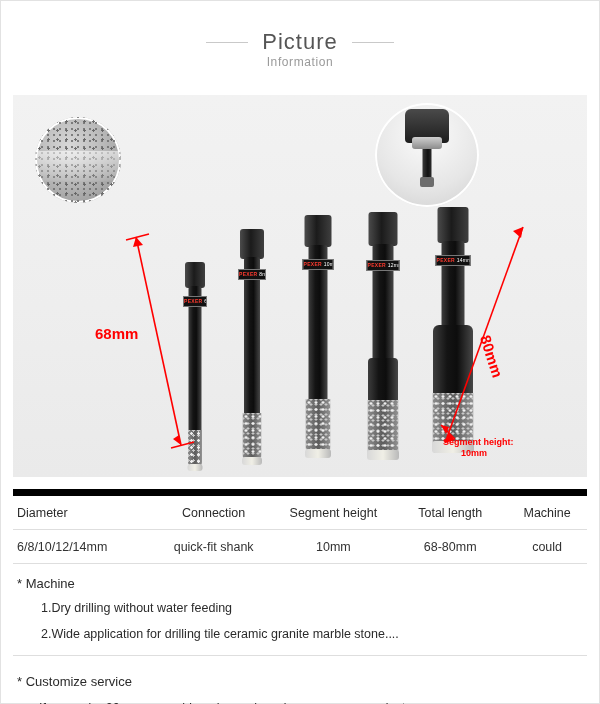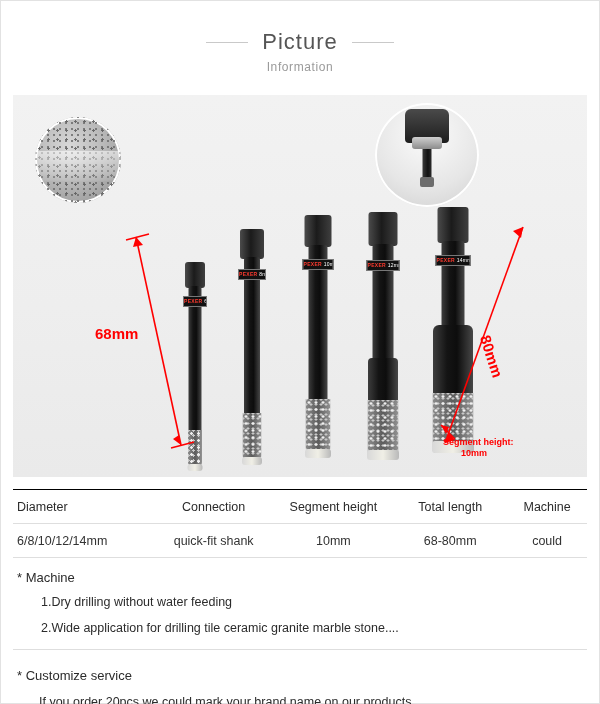--- a/index.html
+++ b/index.html
@@ -46,21 +46,20 @@
     height: 1px;
     background: #c9c9c9;
   }
   .title {
     font-size: 22px;
     color: #555555;
     letter-spacing: 1px;
     font-weight: normal;
   }
   .subtitle {
-    margin-top: 5px;
     font-size: 12px;
     color: #9a9a9a;
     letter-spacing: 0.6px;
   }
 
   
   .photo {
     position: relative;
     margin: 0 12px;
     height: 382px;
@@ -216,21 +215,21 @@
     color: #ff0000;
     font-weight: bold;
     font-size: 9px;
     line-height: 11px;
     text-align: center;
   }
 
   
   .spec {
     margin: 0 12px;
-    border-top: 1px solid #000000;
+    border-top: 7px solid #000000;
   }
   .spec-row {
     display: flex;
     align-items: center;
     height: 33px;
     border-bottom: 1px solid #dedede;
     font-size: 12.5px;
   }
   .spec-row.head {
     color: #2b2b2b;

